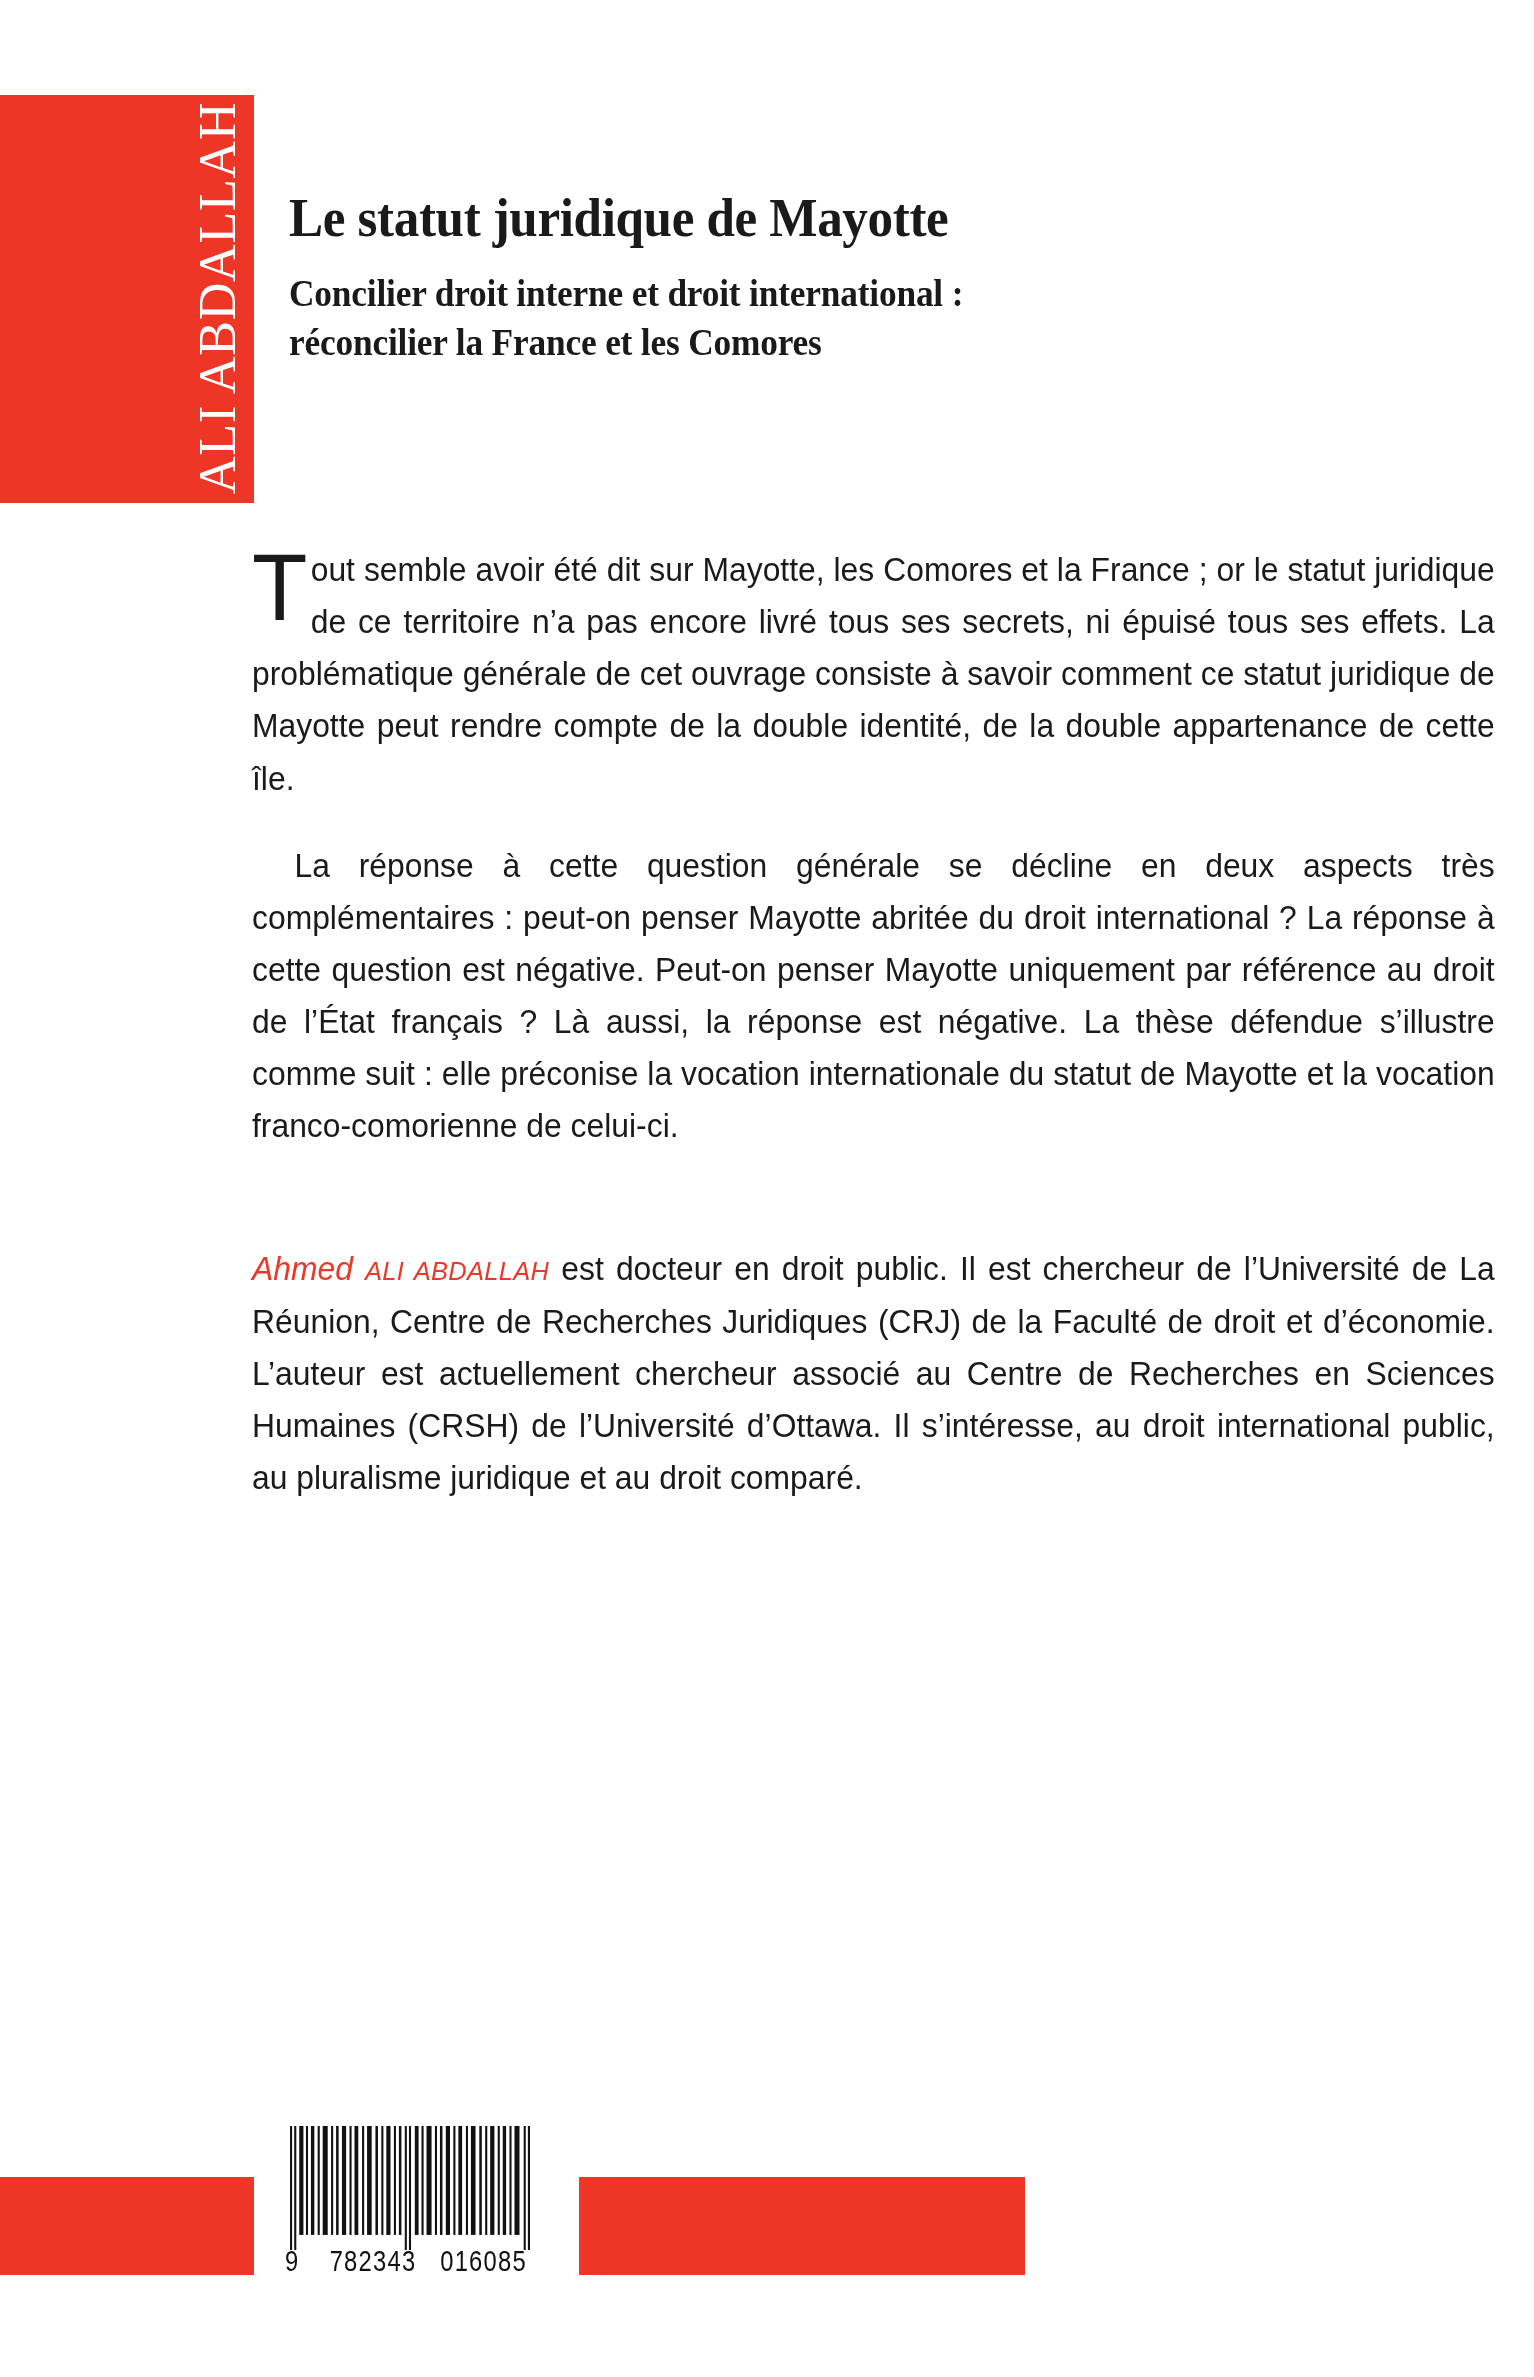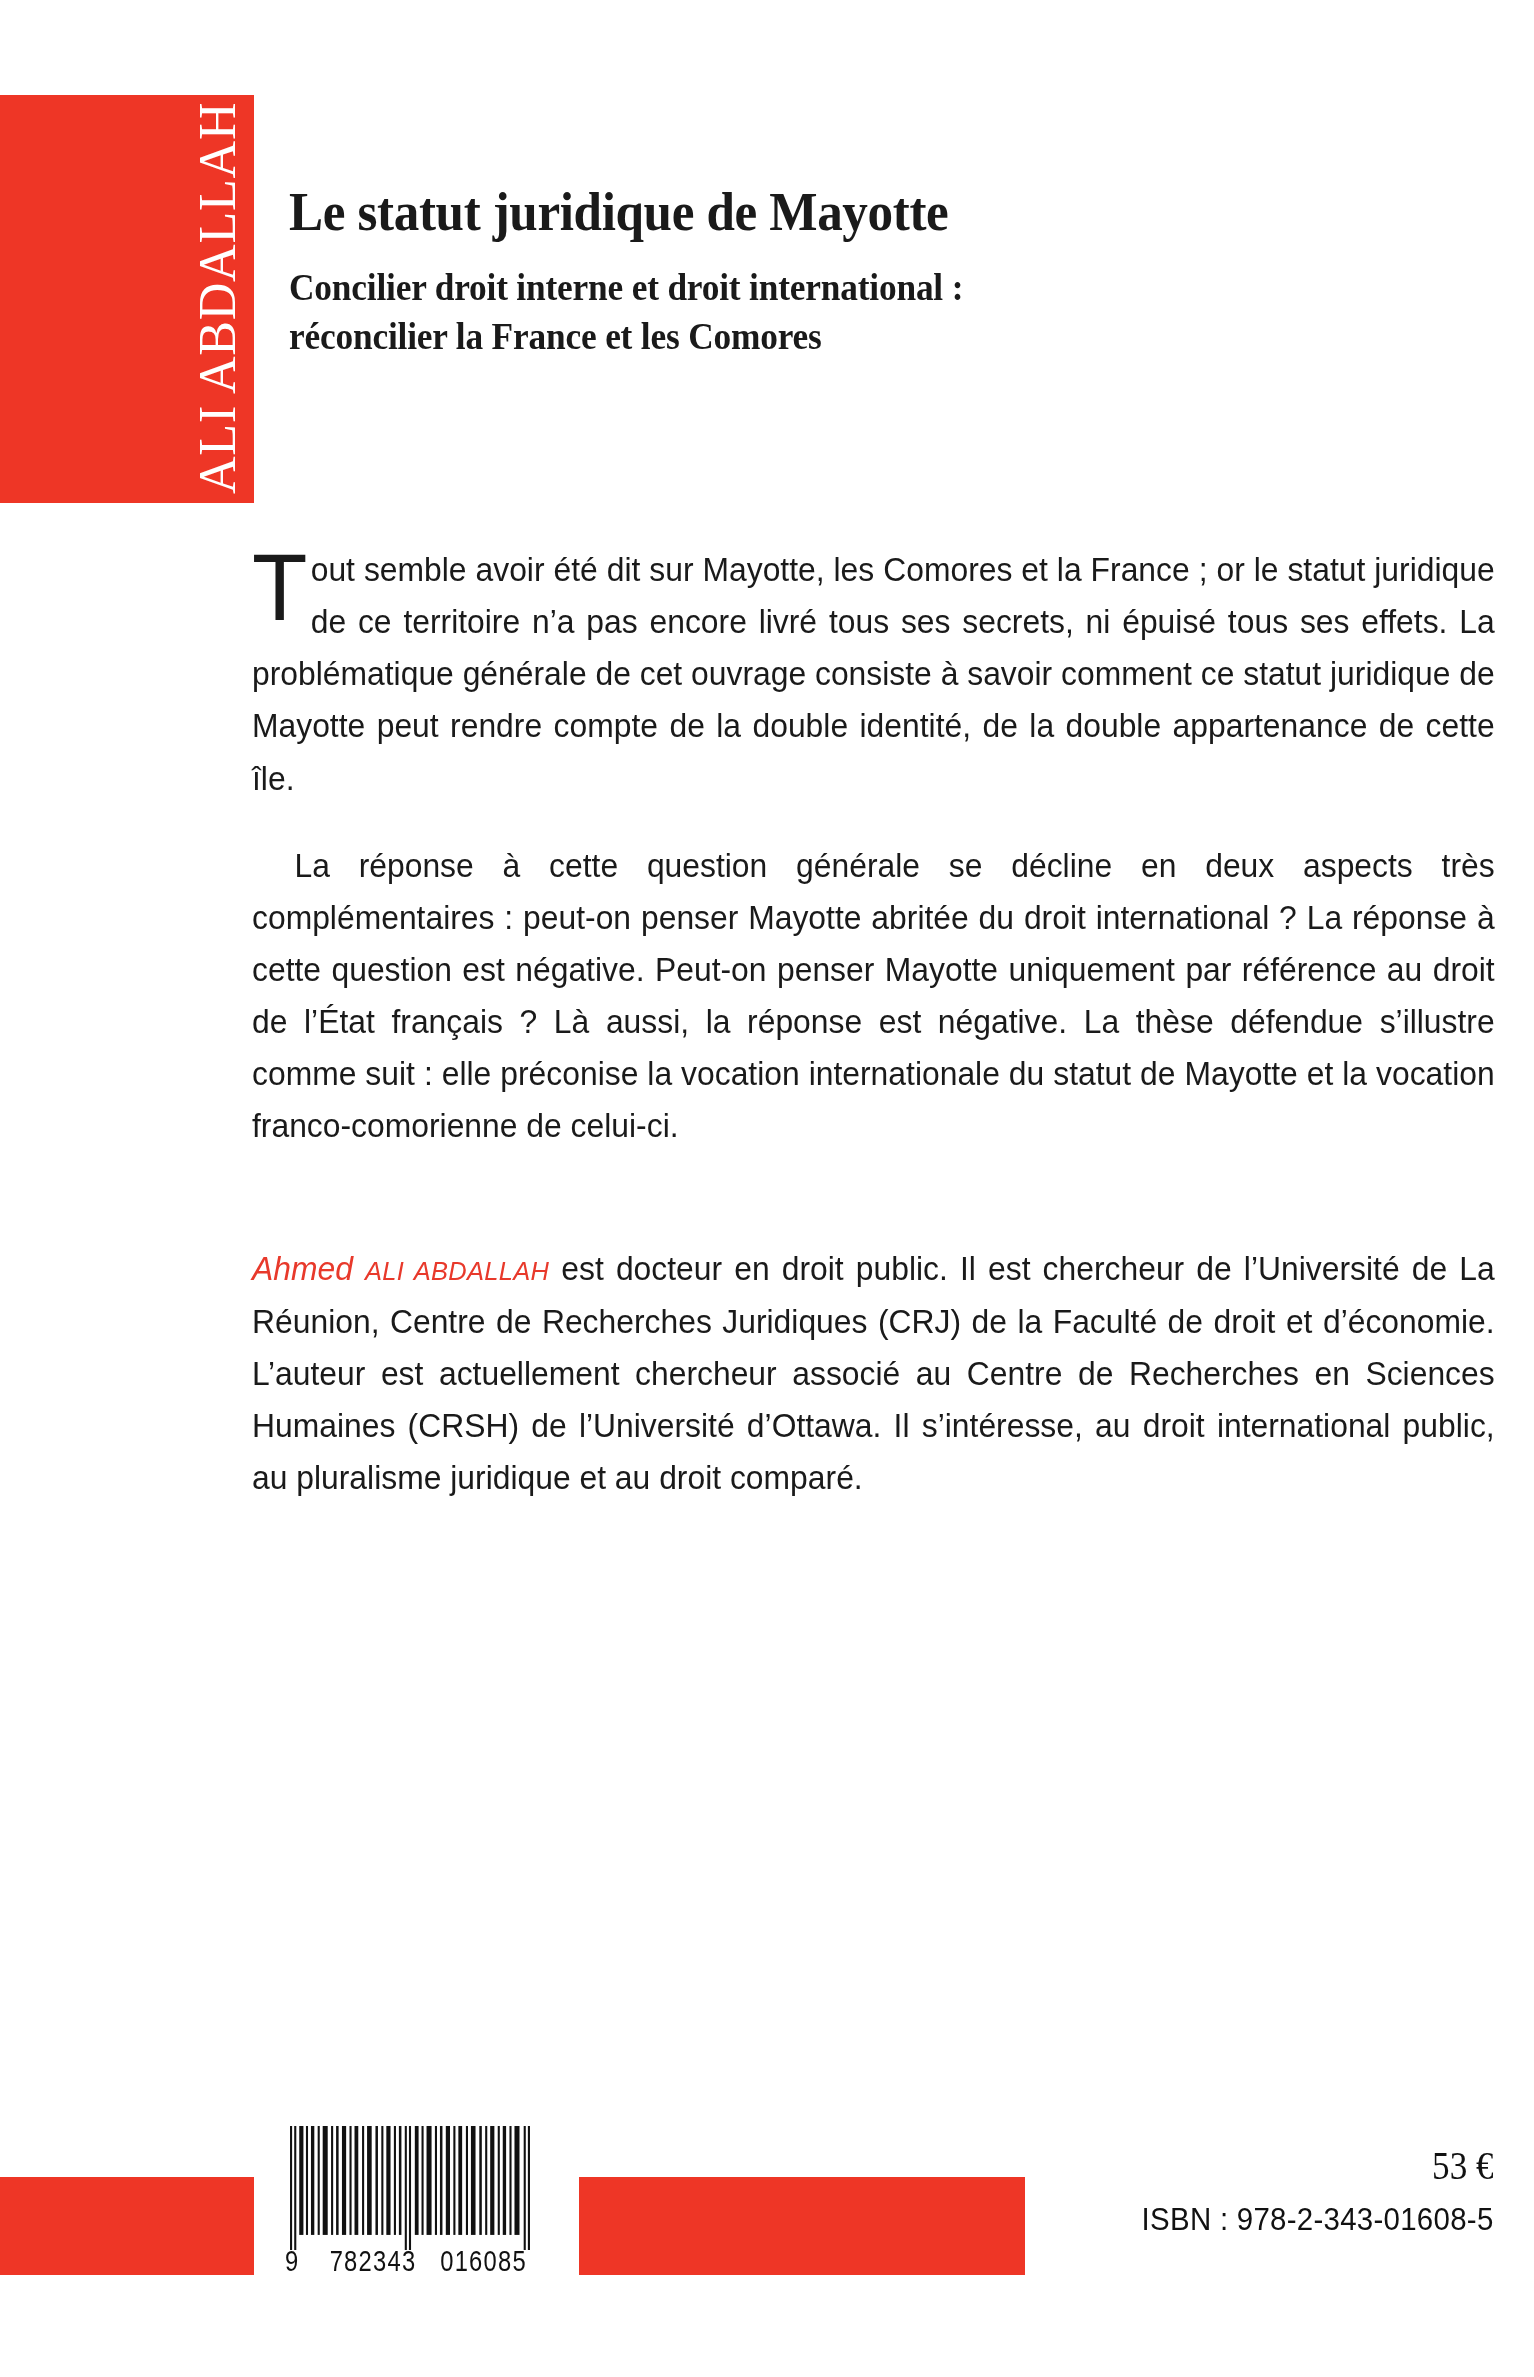--- a/index.html
+++ b/index.html
@@ -59,21 +59,21 @@
     line-height: 1;
     letter-spacing: 0.8px;
     white-space: nowrap;
     padding-bottom: 5px;
   }
 
   
   .title-area {
     position: absolute;
     left: 289px;
-    top: 182px;
+    top: 188px;
     width: 1208px;
   }
   .book-title {
     font-family: "Liberation Serif", serif;
     font-weight: bold;
     font-size: 55px;
     line-height: 1.08;
     color: #1a1a1a;
     margin: 0;
     letter-spacing: -0.4px;
@@ -289,19 +289,15 @@
         <rect x="290" y="0" width="2.5" height="148"></rect>
       </g>
     </svg>
     <div class="barcode-digits">
       <span class="bc-g1">9</span>
       <span class="bc-g2">782343</span>
       <span class="bc-g3">016085</span>
     </div>
   </div>
 
-  <div class="price-isbn">
-    <div class="price">53 €</div>
-    <div class="isbn">ISBN : 978-2-343-01608-5</div>
-  </div>
 
 </div>
 
 
 </body></html>

